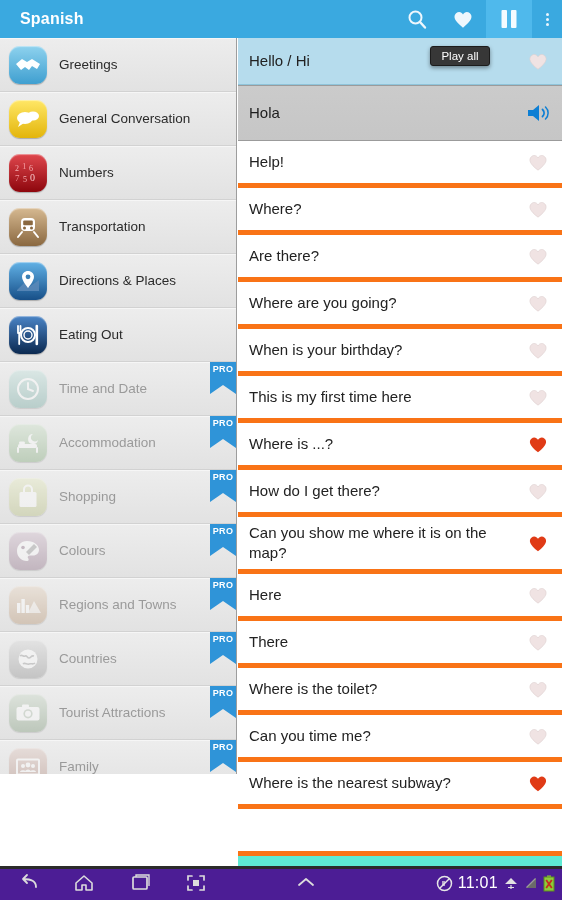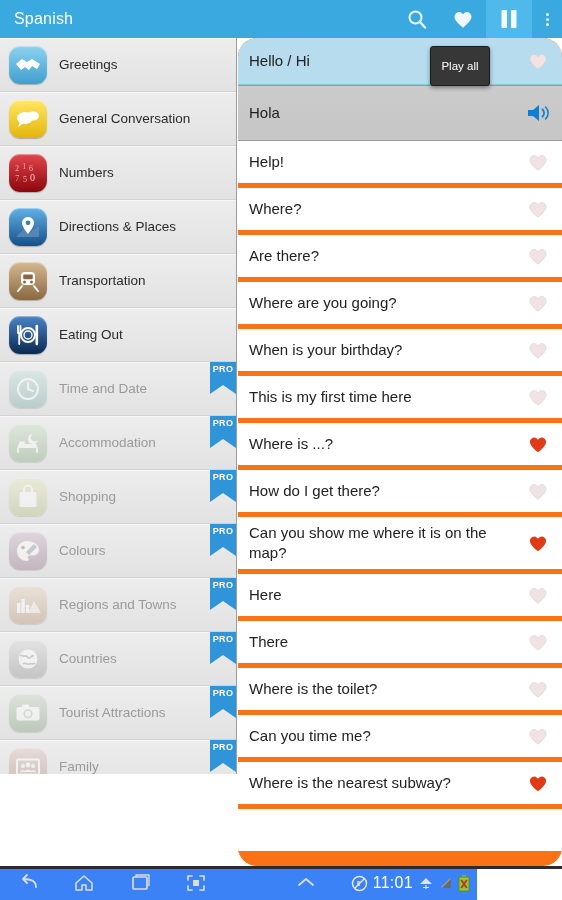--- a/index.html
+++ b/index.html
@@ -11,21 +11,21 @@
   }
   #app { position:relative; width:562px; height:900px; overflow:hidden; background:#fff; }
 
   
   .header {
     position:absolute; left:0; top:0; width:562px; height:38px;
     background:#3aa9e0;
     display:flex; align-items:center;
   }
   .header .title {
-    color:#fff; font-size:16px; font-weight:normal; padding-left:14px; letter-spacing:.2px;
+    color:#fff; font-size:16px; font-weight:bold; padding-left:20px; letter-spacing:.2px;
     flex:1; white-space:nowrap;
   }
   .hbtn {
     width:46px; height:38px; display:flex; align-items:center; justify-content:center;
     cursor:pointer; position:relative;
   }
   .hbtn.active { background:#4fb9ec; }
   .hbtn svg { display:block; }
   .ovbtn { width:30px; }
   .dots { display:flex; flex-direction:column; gap:2px; align-items:center; }
@@ -60,51 +60,51 @@
     position:absolute; right:0; top:0; width:26px; height:32px;
     background:#2f94d8; color:#fff; font-size:9px; font-weight:bold;
     text-align:center; line-height:13px; padding-top:1px;
     clip-path:polygon(0 0,100% 0,100% 100%,50% 72%,0 100%);
     letter-spacing:.3px;
   }
 
   
   .list {
     position:absolute; left:238px; top:38px; width:324px; height:828px;
-    background:#f97316; overflow:hidden;border-radius:19px;
+    background:#5eead4; overflow:hidden;
   }
   .row {
     position:relative; min-height:47px; display:flex; align-items:center;
     border-bottom:5px solid #f97316; padding:6px 0 6px 11px;
     background:#fff;
   }
   .row .txt { flex:1; font-size:15px; color:#222; line-height:20px; padding-right:6px; }
   .row.sel { background:#b6dced; border-bottom:1px solid #8fc4da; }
   .row.trans {
     background:linear-gradient(to bottom,#cbcbcb 0%,#c6c6c6 100%);
     border-top:1px solid #9b9b9b; border-bottom:1px solid #9b9b9b;
     min-height:56px;
   }
   .row.trans .txt { font-size:15px; color:#1d1d1d; }
   .act { width:48px; display:flex; align-items:center; justify-content:center; flex:0 0 auto; }
 
   .heart { width:22px; height:20px; display:block; }
 
   
   .tooltip {
-    position:absolute; left:430px; top:46px; width:60px; height:40px;
+    position:absolute; left:430px; top:46px; width:60px; height:20px;
     background:#373737; border:1px solid #1c1c1c; border-radius:3px;
     color:#fff; font-size:11.5px; display:flex; align-items:center; justify-content:center;
     box-shadow:0 2px 4px rgba(0,0,0,.4); z-index:30;
   }
 
   
   .navbar {
-    position:absolute; left:0; bottom:0; width:477px; height:34px;
-    background:#3b82f6; display:flex; align-items:center;
+    position:absolute; left:0; bottom:0; width:562px; height:34px;
+    background:#4c1d95; display:flex; align-items:center;
   }
   .navbar .nb { width:56px; height:34px; display:flex; align-items:center; justify-content:center; }
   .navbar .spacer { flex:1; }
   .status { display:flex; align-items:center; gap:5px; padding-right:7px; }
   .status .clock { color:#fff; font-size:16px; letter-spacing:.3px; }
   .navline { position:absolute; left:0; top:0; width:562px; height:3px; background:#2b2b2b; }
 </style>
 </head>
 <body>
 
@@ -172,44 +172,44 @@
             <text x="16" y="9" font-size="8" fill="#f5b0b3" font-family="Liberation Serif, serif">6</text>
             <text x="2" y="19" font-size="9" fill="#f3999d" font-family="Liberation Serif, serif">7</text>
             <text x="10" y="20" font-size="8" fill="#f5b0b3" font-family="Liberation Serif, serif">5</text>
             <text x="17" y="19" font-size="10" fill="#f8c8ca" font-family="Liberation Serif, serif">0</text>
           </svg>
       </div>
       <div class="lbl">Numbers</div>
     </div>
 
     <div class="cat">
-      <div class="ic" style="background:linear-gradient(to bottom,#61b1e6,#174f88);">
-        <svg width="26" height="26" viewBox="0 0 26 26">
-            <path d="M2 22 L9 15 L14 19 L24 12 L24 23 L2 23 Z" fill="#5c89b8" opacity=".85"></path>
-            <path d="M13 3 C9.7 3 7 5.6 7 8.8 C7 13 13 20 13 20 C13 20 19 13 19 8.8 C19 5.6 16.3 3 13 3 Z" fill="#fff"></path>
-            <circle cx="13" cy="8.8" r="2.4" fill="#3a7fb5"></circle>
-          </svg>
-      </div>
-      <div class="lbl">Directions &amp; Places</div>
-    </div>
-
-    <div class="cat">
       <div class="ic" style="background:linear-gradient(to bottom,#d6b991,#8a6840);">
         <svg width="26" height="24" viewBox="0 0 26 24">
             <rect x="6" y="3" width="14" height="13" rx="4" fill="#fff"></rect>
             <rect x="8.2" y="5.6" width="9.6" height="4.6" rx="1" fill="#8a6840"></rect>
             <circle cx="9.5" cy="13" r="1.5" fill="#8a6840"></circle>
             <circle cx="16.5" cy="13" r="1.5" fill="#8a6840"></circle>
             <path d="M7 17 L3 22 M19 17 L23 22" stroke="#fff" stroke-width="2" stroke-linecap="round"></path>
           </svg>
       </div>
       <div class="lbl">Transportation</div>
     </div>
 
     <div class="cat">
+      <div class="ic" style="background:linear-gradient(to bottom,#61b1e6,#174f88);">
+        <svg width="26" height="26" viewBox="0 0 26 26">
+            <path d="M2 22 L9 15 L14 19 L24 12 L24 23 L2 23 Z" fill="#5c89b8" opacity=".85"></path>
+            <path d="M13 3 C9.7 3 7 5.6 7 8.8 C7 13 13 20 13 20 C13 20 19 13 19 8.8 C19 5.6 16.3 3 13 3 Z" fill="#fff"></path>
+            <circle cx="13" cy="8.8" r="2.4" fill="#3a7fb5"></circle>
+          </svg>
+      </div>
+      <div class="lbl">Directions &amp; Places</div>
+    </div>
+
+    <div class="cat">
       <div class="ic" style="background:linear-gradient(to bottom,#4a84c6,#0b2950);">
         <svg width="28" height="24" viewBox="0 0 28 24">
             <circle cx="14" cy="12" r="7" fill="none" stroke="#fff" stroke-width="2"></circle>
             <circle cx="14" cy="12" r="4" fill="none" stroke="#fff" stroke-width="1.4"></circle>
             <path d="M4 3 L4 10 M6.5 3 L6.5 10 M5.2 10 L5.2 21" stroke="#fff" stroke-width="1.8" stroke-linecap="round"></path>
             <path d="M22.8 3 L22.8 21" stroke="#fff" stroke-width="2.6" stroke-linecap="round"></path>
           </svg>
       </div>
       <div class="lbl">Eating Out</div>
     </div>

